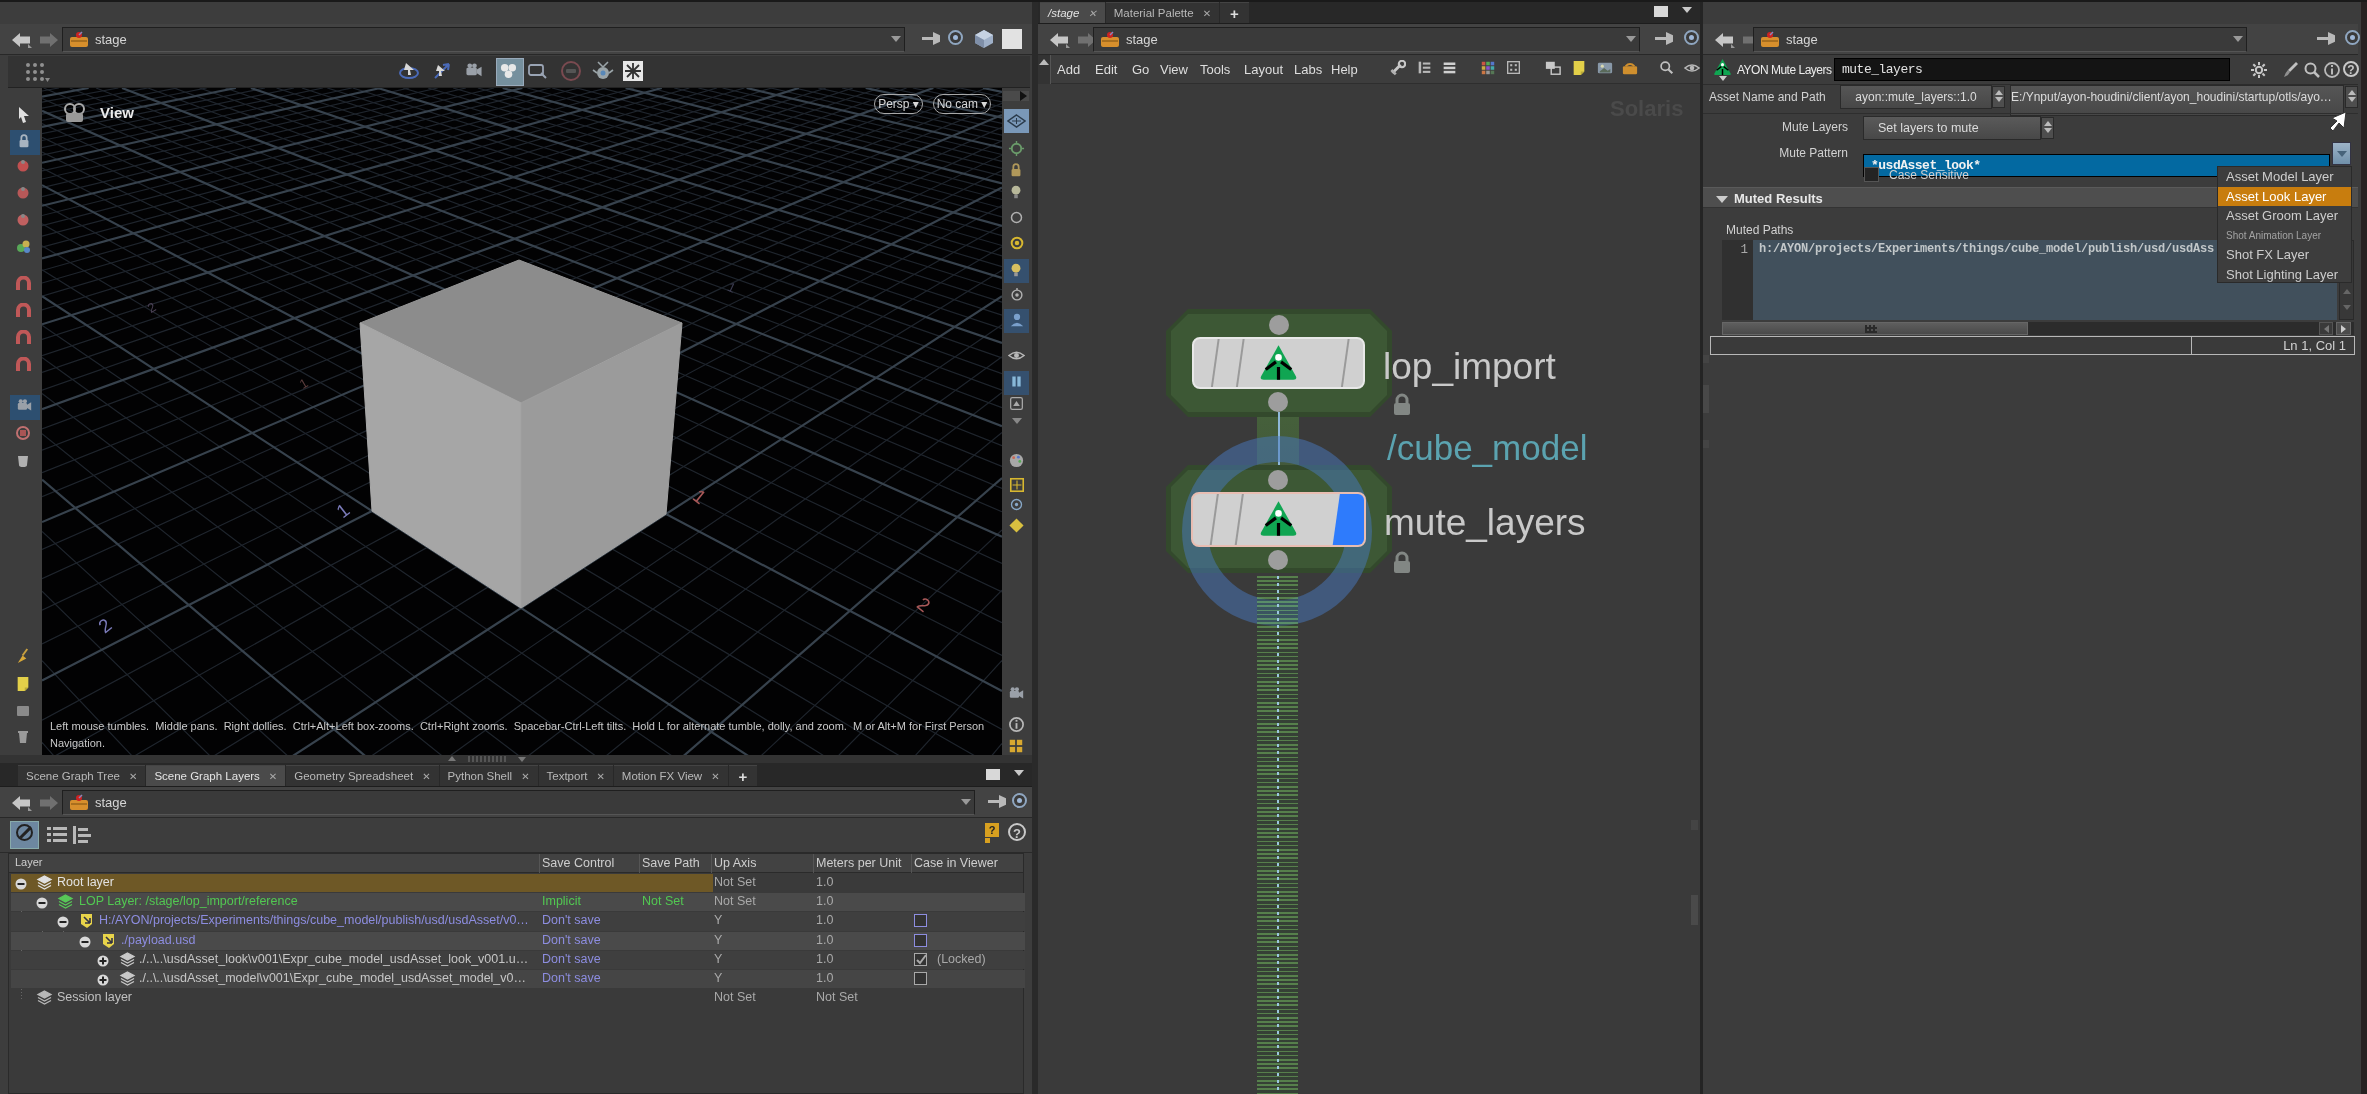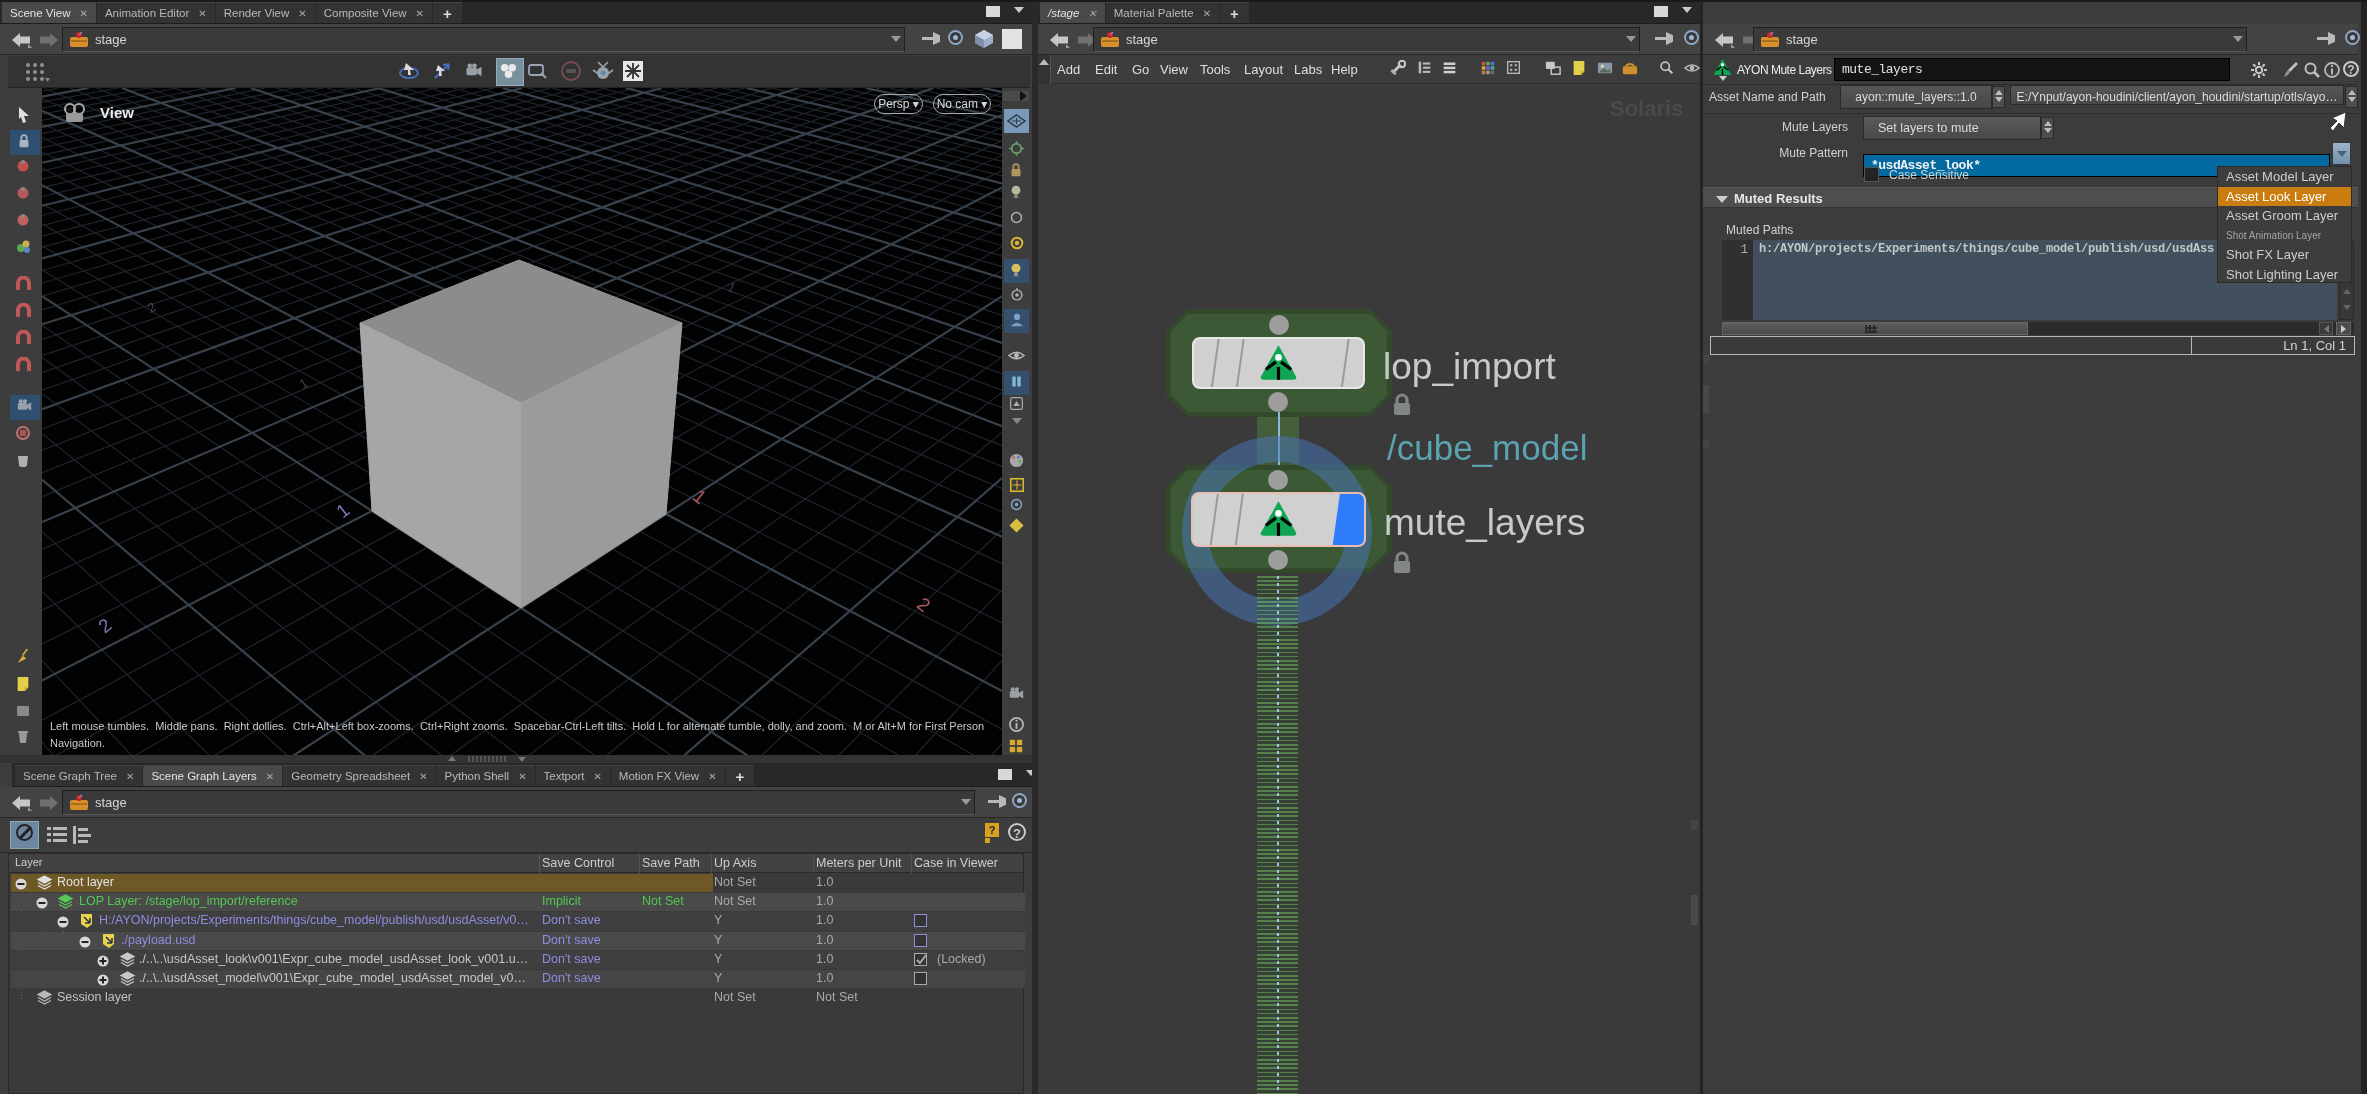--- a/index.html
+++ b/index.html
@@ -13,24 +13,20 @@
 .ddarrow{position:absolute;right:3px;top:8px;width:0;height:0;border-left:5px solid transparent;border-right:5px solid transparent;border-top:6px solid #999}
 .crateicon{position:absolute;left:6px;top:3px;width:20px;height:17px}
 .pin{position:absolute;top:7px;width:20px;height:16px}.pin::before{content:"";position:absolute;left:0;top:6px;width:12px;height:3px;background:#b9b9b9}.pin::after{content:"";position:absolute;left:11px;top:1px;width:7px;height:13px;background:#b9b9b9;clip-path:polygon(0 0,100% 25%,100% 75%,0 100%)}
 .radio{position:absolute;top:6px;width:15px;height:15px;border-radius:50%;border:2px solid #8fa6c0;background:#3a3a3a}
 .radio::after{content:"";position:absolute;left:3px;top:3px;width:5px;height:5px;border-radius:50%;background:#9fb8d8}
 .winbtn{position:absolute;width:14px;height:11px;background:#d8d8d8;top:6px}
 .windd{position:absolute;top:7px;width:0;height:0;border-left:5px solid transparent;border-right:5px solid transparent;border-top:6px solid #c9c9c9}
 .mono{font-family:"Liberation Mono",monospace}
 </style></head><body>
 <div class="abs" style="left:0;top:0;width:1032px;height:1094px;background:#3d3d3d">
-    <div class="abs tabbar" style="left:0;top:0;width:1032px;height:24px;padding-top:2px;padding-left:2px">
-<span class="tab active">Scene View<span class="x">✕</span></span><span class="tab">Animation Editor<span class="x">✕</span></span><span class="tab">Render View<span class="x">✕</span></span><span class="tab">Composite View<span class="x">✕</span></span><span class="tab plus">+</span>
-<div class="winbtn" style="right:32px"></div><div class="windd" style="right:8px"></div>
-</div>
     <div class="abs pathbar" style="left:0px;top:24px;width:1032px;height:31px">
       <svg class="abs" style="left:10px;top:8px" width="22" height="16" viewBox="0 0 22 16">
         <path d="M10 1 L2 8 L10 15 V11.5 H20 V4.5 H10 Z" fill="#c6c6c6"></path>
         <path d="M18 12 l4 4 h-4 z" fill="#999"></path>
       </svg>
       <svg class="abs" style="left:38px;top:8px" width="22" height="16" viewBox="0 0 22 16">
         <path d="M12 1 L20 8 L12 15 V11.5 H2 V4.5 H12 Z" fill="#707070"></path>
       </svg>
       <div class="pathfield" style="left:62px;width:843px;padding-left:32px"><span class="crateicon"><svg viewBox="0 0 20 17" width="20" height="17">
             <rect x="1" y="6" width="18" height="10" rx="2" fill="#d78f2c"></rect>
@@ -403,21 +399,21 @@
           <rect x="10" y="10" width="6" height="6"></rect>
         </g>
       </svg>
     </div>
     <div class="abs" style="left:0;top:755px;width:1032px;height:8px;background:#333"></div>
     <div class="abs" style="left:468px;top:756px;width:40px;height:6px;background:repeating-linear-gradient(90deg,#555 0 2px,transparent 2px 4px)"></div>
     <div class="abs" style="left:448px;top:756px;width:0;height:0;border-left:4px solid transparent;border-right:4px solid transparent;border-bottom:5px solid #777"></div>
     <div class="abs" style="left:518px;top:757px;width:0;height:0;border-left:4px solid transparent;border-right:4px solid transparent;border-top:5px solid #777"></div>
   </div>
 <div class="abs" style="left:0;top:763px;width:1032px;height:331px;background:#3d3d3d">
-    <div class="abs tabbar" style="left:12px;top:0;width:1032px;height:24px;padding-top:2px;padding-left:3px">
+    <div class="abs tabbar" style="left:0;top:0;width:1032px;height:24px;padding-top:2px;padding-left:18px">
 <span class="tab">Scene Graph Tree<span class="x">✕</span></span><span class="tab active">Scene Graph Layers<span class="x">✕</span></span><span class="tab">Geometry Spreadsheet<span class="x">✕</span></span><span class="tab">Python Shell<span class="x">✕</span></span><span class="tab">Textport<span class="x">✕</span></span><span class="tab">Motion FX View<span class="x">✕</span></span><span class="tab plus">+</span>
 <div class="winbtn" style="right:32px"></div><div class="windd" style="right:8px"></div>
 </div>
     <div class="abs pathbar" style="left:0px;top:24px;width:1032px;height:31px">
       <svg class="abs" style="left:10px;top:8px" width="22" height="16" viewBox="0 0 22 16">
         <path d="M10 1 L2 8 L10 15 V11.5 H20 V4.5 H10 Z" fill="#c6c6c6"></path>
         <path d="M18 12 l4 4 h-4 z" fill="#999"></path>
       </svg>
       <svg class="abs" style="left:38px;top:8px" width="22" height="16" viewBox="0 0 22 16">
         <path d="M12 1 L20 8 L12 15 V11.5 H2 V4.5 H12 Z" fill="#707070"></path>
@@ -813,21 +809,21 @@
         <rect x="8" y="4" width="2" height="2" fill="#b8b8b8"></rect>
       </svg>
       <div class="abs" style="left:640px;top:6px;width:16px;height:16px;border:2px solid #c8c8c8;border-radius:50%;color:#c8c8c8;font-size:12px;text-align:center;line-height:14px;font-weight:bold">?</div>
     </div>
     <div class="abs" style="left:6px;top:90px;color:#d2d2d2;font-size:12px">Asset Name and Path</div>
     <div class="abs" style="left:137px;top:85px;width:152px;height:24px;background:linear-gradient(#565656,#474747);border:1px solid #2a2a2a;color:#dcdcdc;font-size:12px;text-align:center;line-height:23px">ayon::mute_layers::1.0</div>
     <div class="abs" style="left:289px;top:86px;width:13px;height:22px;background:#4e4e4e;border:1px solid #2a2a2a">
       <div style="width:0;height:0;border-left:4px solid transparent;border-right:4px solid transparent;border-bottom:5px solid #bbb;margin:3px auto 2px"></div>
       <div style="width:0;height:0;border-left:4px solid transparent;border-right:4px solid transparent;border-top:5px solid #bbb;margin:0 auto"></div>
     </div>
-    <div class="abs" style="left:307px;top:85px;width:334px;height:20px;background:linear-gradient(#565656,#474747);border:1px solid #2a2a2a;color:#dcdcdc;font-size:12px;text-align:center;line-height:23px;overflow:hidden;white-space:nowrap">E:/Ynput/ayon-houdini/client/ayon_houdini/startup/otls/ayo…</div>
+    <div class="abs" style="left:307px;top:85px;width:334px;height:31px;background:linear-gradient(#565656,#474747);border:1px solid #2a2a2a;color:#dcdcdc;font-size:12px;text-align:left;line-height:23px;overflow:hidden;white-space:nowrap">E:/Ynput/ayon-houdini/client/ayon_houdini/startup/otls/ayo…</div>
     <div class="abs" style="left:642px;top:86px;width:13px;height:22px;background:#4e4e4e;border:1px solid #2a2a2a">
       <div style="width:0;height:0;border-left:4px solid transparent;border-right:4px solid transparent;border-bottom:5px solid #bbb;margin:3px auto 2px"></div>
       <div style="width:0;height:0;border-left:4px solid transparent;border-right:4px solid transparent;border-top:5px solid #bbb;margin:0 auto"></div>
     </div>
     <div class="abs" style="left:0px;top:113px;width:655px;height:1px;background:#2e2e2e"></div>
     <div class="abs" style="left:60px;top:120px;width:85px;text-align:right;color:#d2d2d2;font-size:12px">Mute Layers</div>
     <div class="abs" style="left:160px;top:116px;width:178px;height:24px;background:linear-gradient(#5a5a5a,#484848);border:1px solid #2a2a2a;color:#dcdcdc;font-size:12.5px;line-height:23px;padding-left:14px">Set layers to mute</div>
     <div class="abs" style="left:338px;top:117px;width:13px;height:22px;background:#4e4e4e;border:1px solid #2a2a2a">
       <div style="width:0;height:0;border-left:4px solid transparent;border-right:4px solid transparent;border-bottom:5px solid #bbb;margin:3px auto 2px"></div>
       <div style="width:0;height:0;border-left:4px solid transparent;border-right:4px solid transparent;border-top:5px solid #bbb;margin:0 auto"></div>

